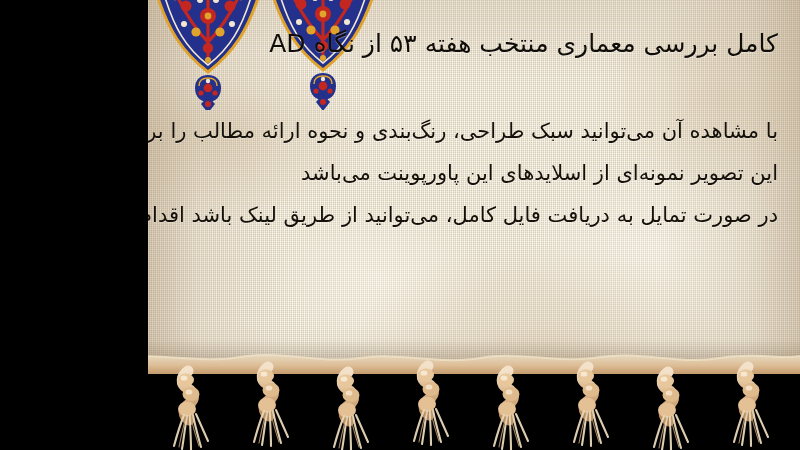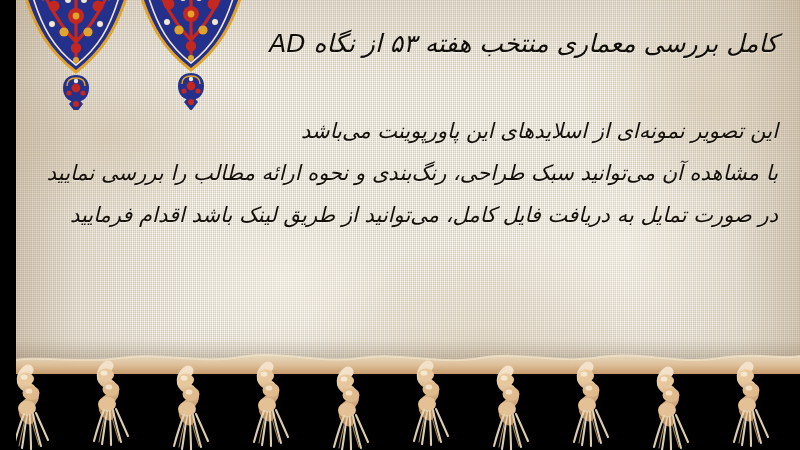--- a/index.html
+++ b/index.html
@@ -3,26 +3,25 @@
 <meta charset="utf-8">
 <title>Slide Preview</title>
 <style>
   html, body {
     margin: 0;
     padding: 0;
     background: #000;
   }
   #slide {
     position: relative;
-    width: 784px;
+    width: 652px;
     height: 450px;
     overflow: hidden;
     font-family: "DejaVu Sans", "Liberation Sans", sans-serif;
     background-color: #8b5cf6;
-    font-style: italic;
   }
 
   
   .linen-base {
     position: absolute;
     inset: 0;
     background-color: #e9dfc9;
     background-image:
       repeating-linear-gradient(90deg,
         rgba(255,255,255,0.55) 0px,
@@ -197,22 +196,22 @@
       <use href="#droplet"></use>
     </g>
     <g transform="translate(175,102)">
       <use href="#droplet"></use>
     </g>
   </svg>
 
   <div class="headline">کامل بررسی معماری منتخب هفته ۵۳ از نگاه AD</div>
 
   <div class="body-block">
+    <div class="body-line">با مشاهده آن می‌توانید سبک طراحی، رنگ‌بندی و نحوه ارائه مطالب را بررسی نمایید</div>
     <div class="body-line">این تصویر نمونه‌ای از اسلایدهای این پاورپوینت می‌باشد</div>
-    <div class="body-line">با مشاهده آن می‌توانید سبک طراحی، رنگ‌بندی و نحوه ارائه مطالب را بررسی نمایید</div>
     <div class="body-line">در صورت تمایل به دریافت فایل کامل، می‌توانید از طریق لینک باشد اقدام فرمایید</div>
   </div>
 
   <div class="band-shadow"></div>
   <div class="fringe-band"></div>
 
   <svg class="fringe-svg" viewBox="0 0 800 110" preserveAspectRatio="none" aria-hidden="true">
     <defs>
       <linearGradient id="ropeGrad" x1="0" y1="0" x2="0" y2="1">
         <stop offset="0%" stop-color="#f3e2c9"></stop>

